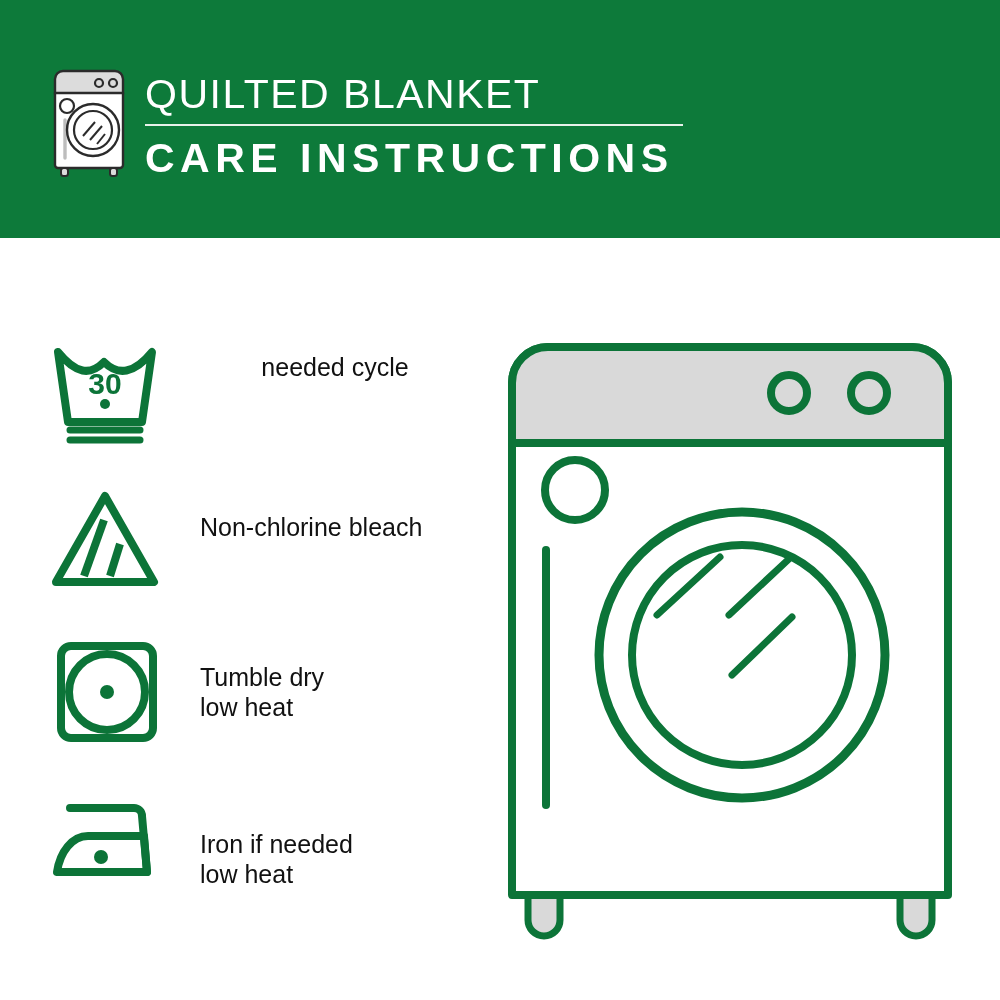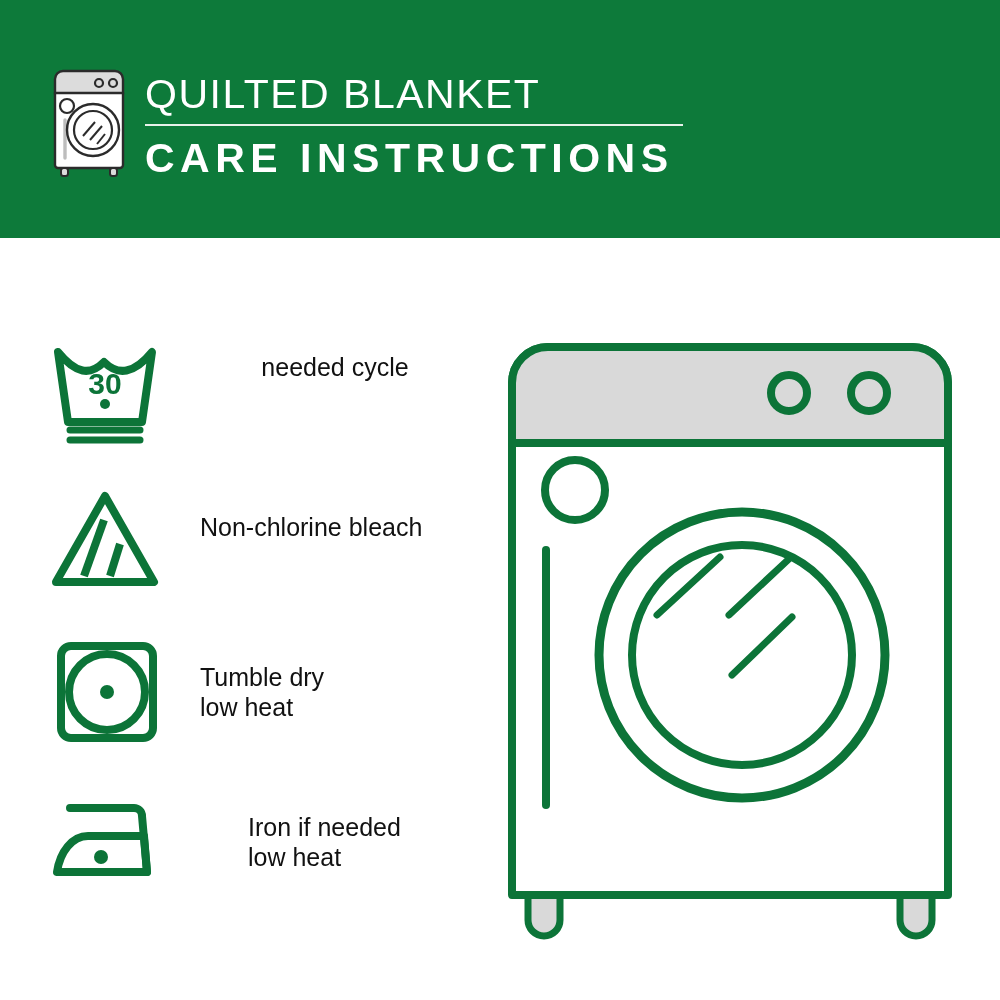--- a/index.html
+++ b/index.html
@@ -102,21 +102,21 @@
   }
 
   #row-wash   { top: 98px; text-align: center;  }
   #row-bleach { top: 248px; }
   #row-dry    { top: 398px; }
   #row-iron   { top: 548px; }
 
   #row-wash   .text-cell { top: 16px; }
   #row-bleach .text-cell { top: 26px; }
   #row-dry    .text-cell { top: 26px; }
-  #row-iron   .text-cell { top: 26px; margin-left: 48px; }
+  #row-iron   .text-cell { top: 43px; }
 
   
   #machine-illustration {
     position: absolute;
     left: 490px;
     top: 325px;
     width: 480px;
     height: 620px;
   }
 </style>

